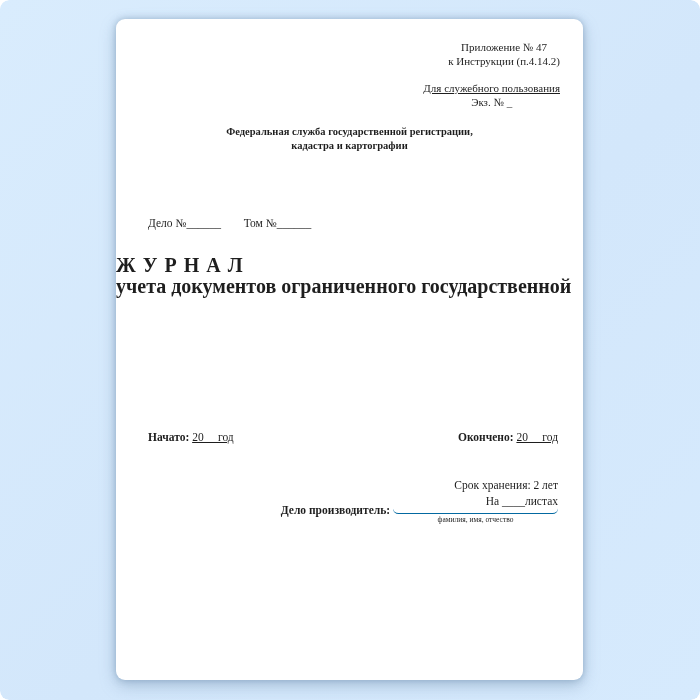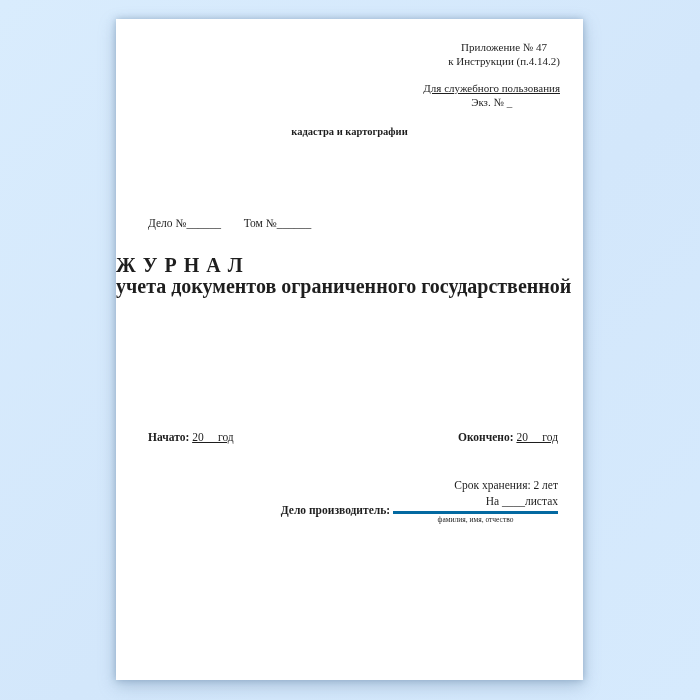--- a/index.html
+++ b/index.html
@@ -1,15 +1,15 @@
 <!DOCTYPE html>
 <html><head>
 <meta charset="utf-8">
 <style>
-  * { box-sizing: border-box; margin: 0; padding: 0; }
+  * { box-sizing: border-box; margin: 0; padding: 0; border-radius: 9px; }
   html, body { width: 700px; height: 700px; }
   body {
     font-family: "Liberation Serif", "DejaVu Serif", serif;
     color: #1e1e1e;
   }
   .stage {
     position: relative;
     width: 700px;
     height: 700px;
     overflow: hidden;
@@ -99,21 +99,21 @@
   .finished { right: 25px; top: 412px; }
   .sheets   { right: 25px; top: 436px; margin-top: 40px; }
   .retention{ right: 25px; top: 460px; }
   .clerk    { right: 25px; top: 484px; }
   .lbl { font-weight: bold; }
   .ul  { text-decoration: underline; }
   .clerk-line {
     display: inline-block;
     width: 165px;
     height: 11px;
-    border-bottom: 3px solid #0369a1;
+    border-bottom: 1px solid #0369a1;
     position: relative;
     vertical-align: baseline;
   }
   .clerk-caption {
     position: absolute;
     top: 12px;
     left: 0;
     width: 100%;
     text-align: center;
     font-size: 7.5px;
@@ -132,20 +132,21 @@
         <div>Приложение № 47</div>
         <div>к Инструкции (п.4.14.2)</div>
       </div>
       <div class="classification">
         <div class="stamp">Для служебного пользования</div>
         <div>Экз. № _</div>
       </div>
     </div>
 
     <div class="agency">
+      <div>Федеральная служба государственной регистрации,</div>
       <div>кадастра и картографии</div>
     </div>
 
 
     <div class="case-row">
       <span class="case">Дело №______</span>
       <span>Том №______</span>
     </div>
 
     <div class="title">

